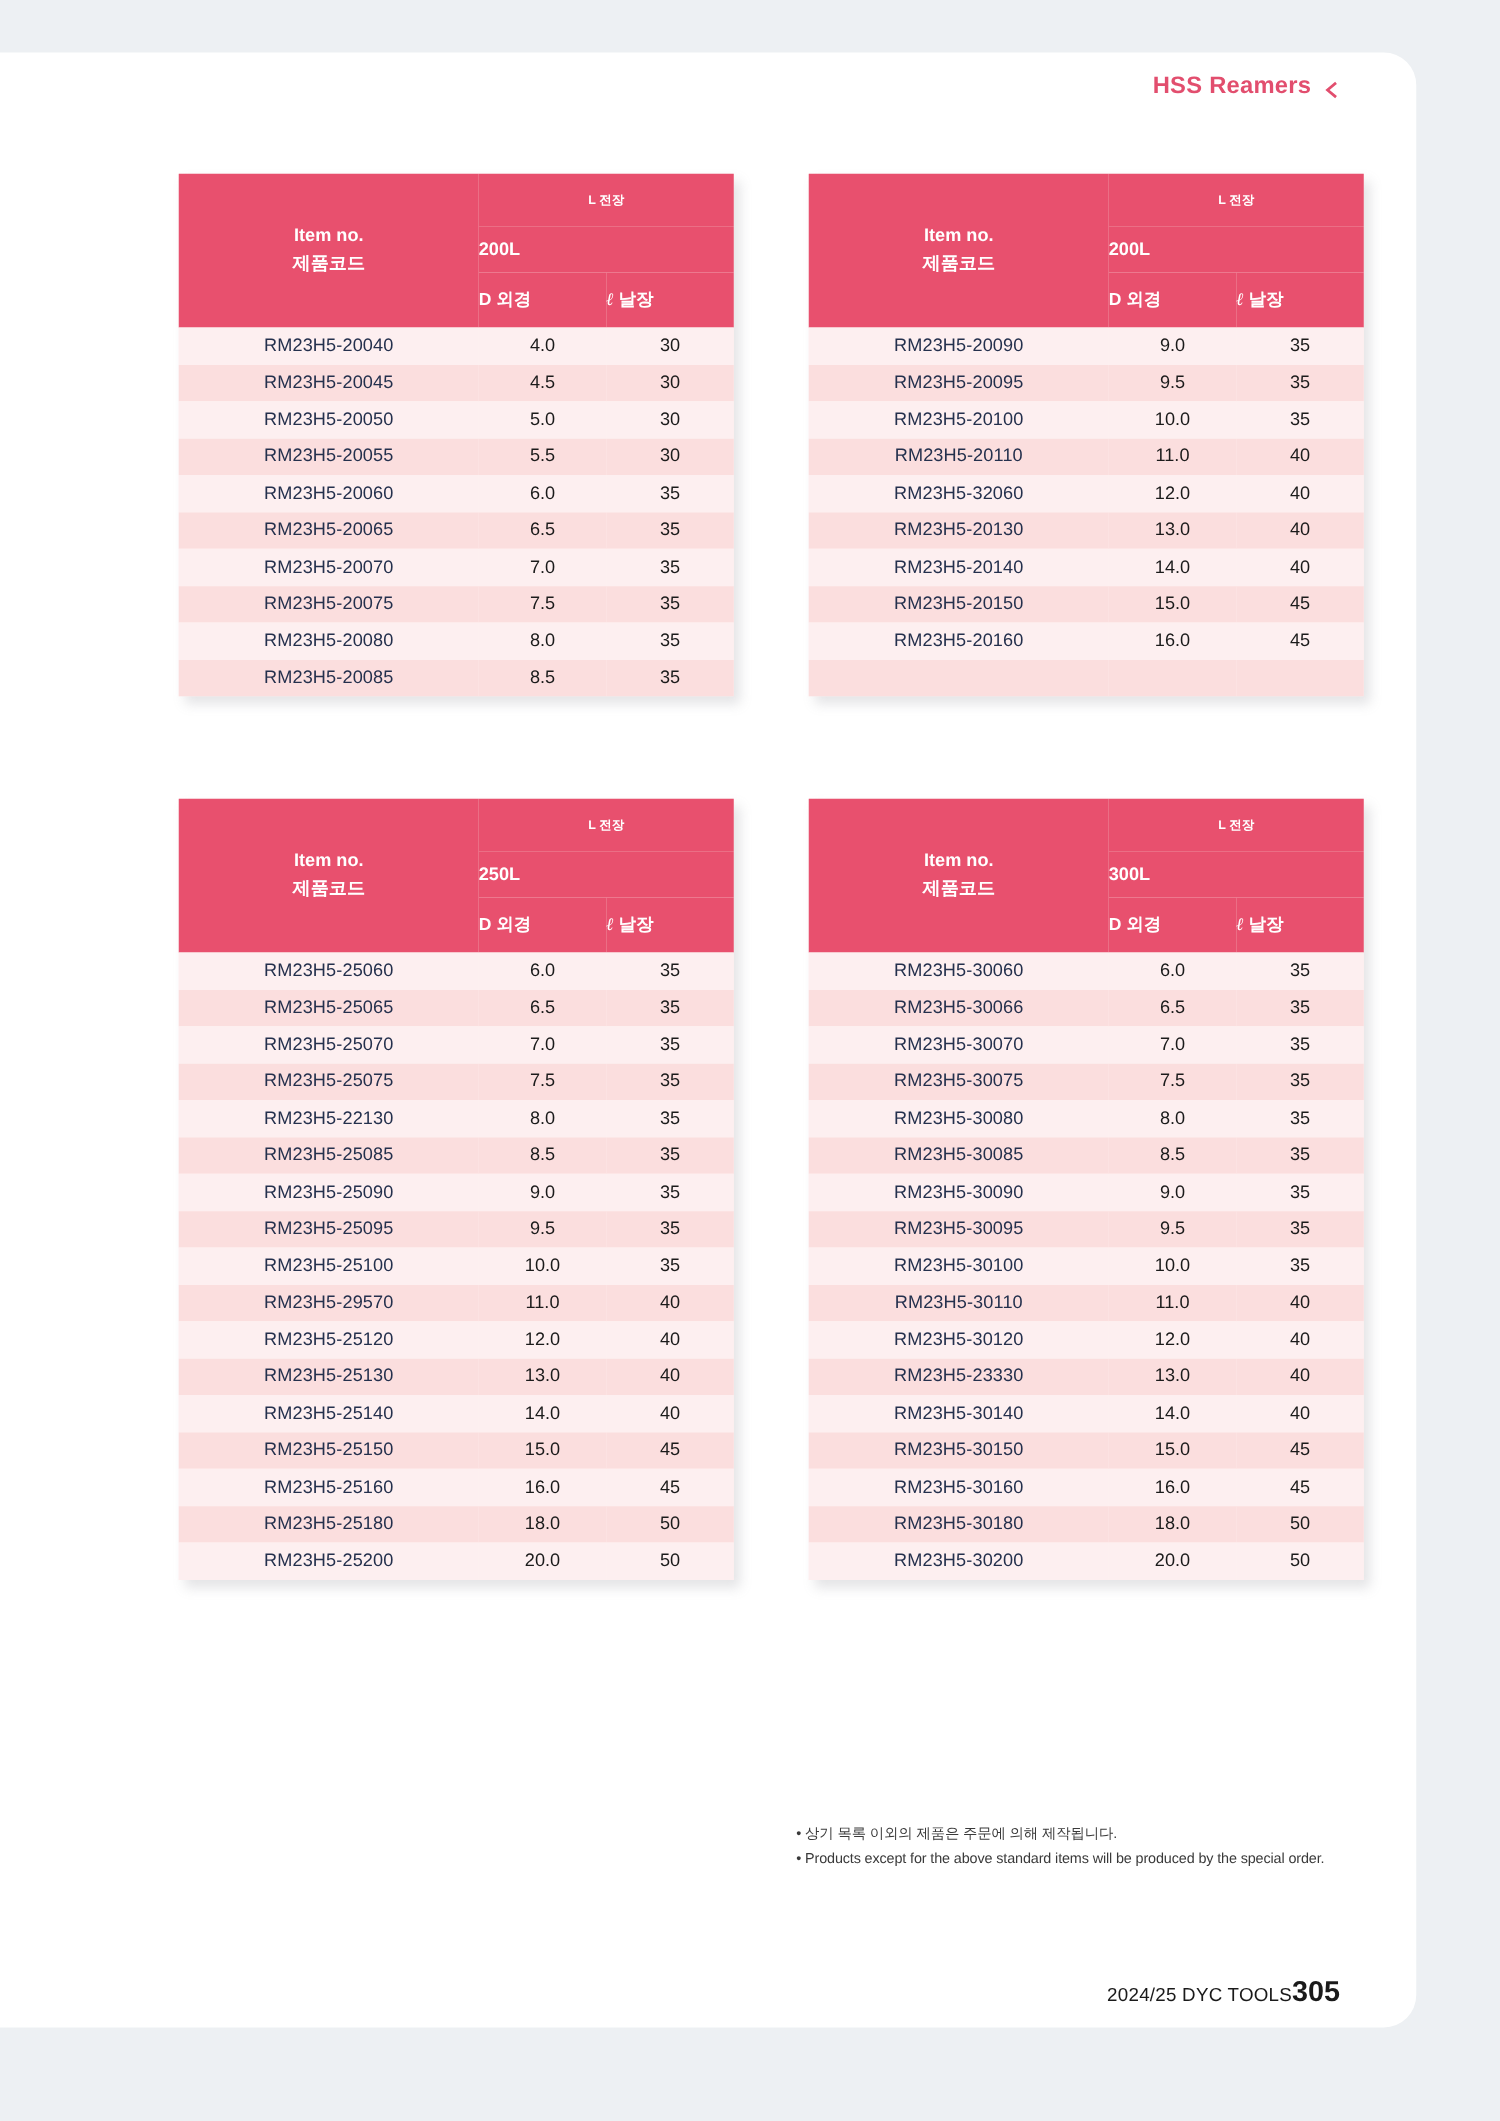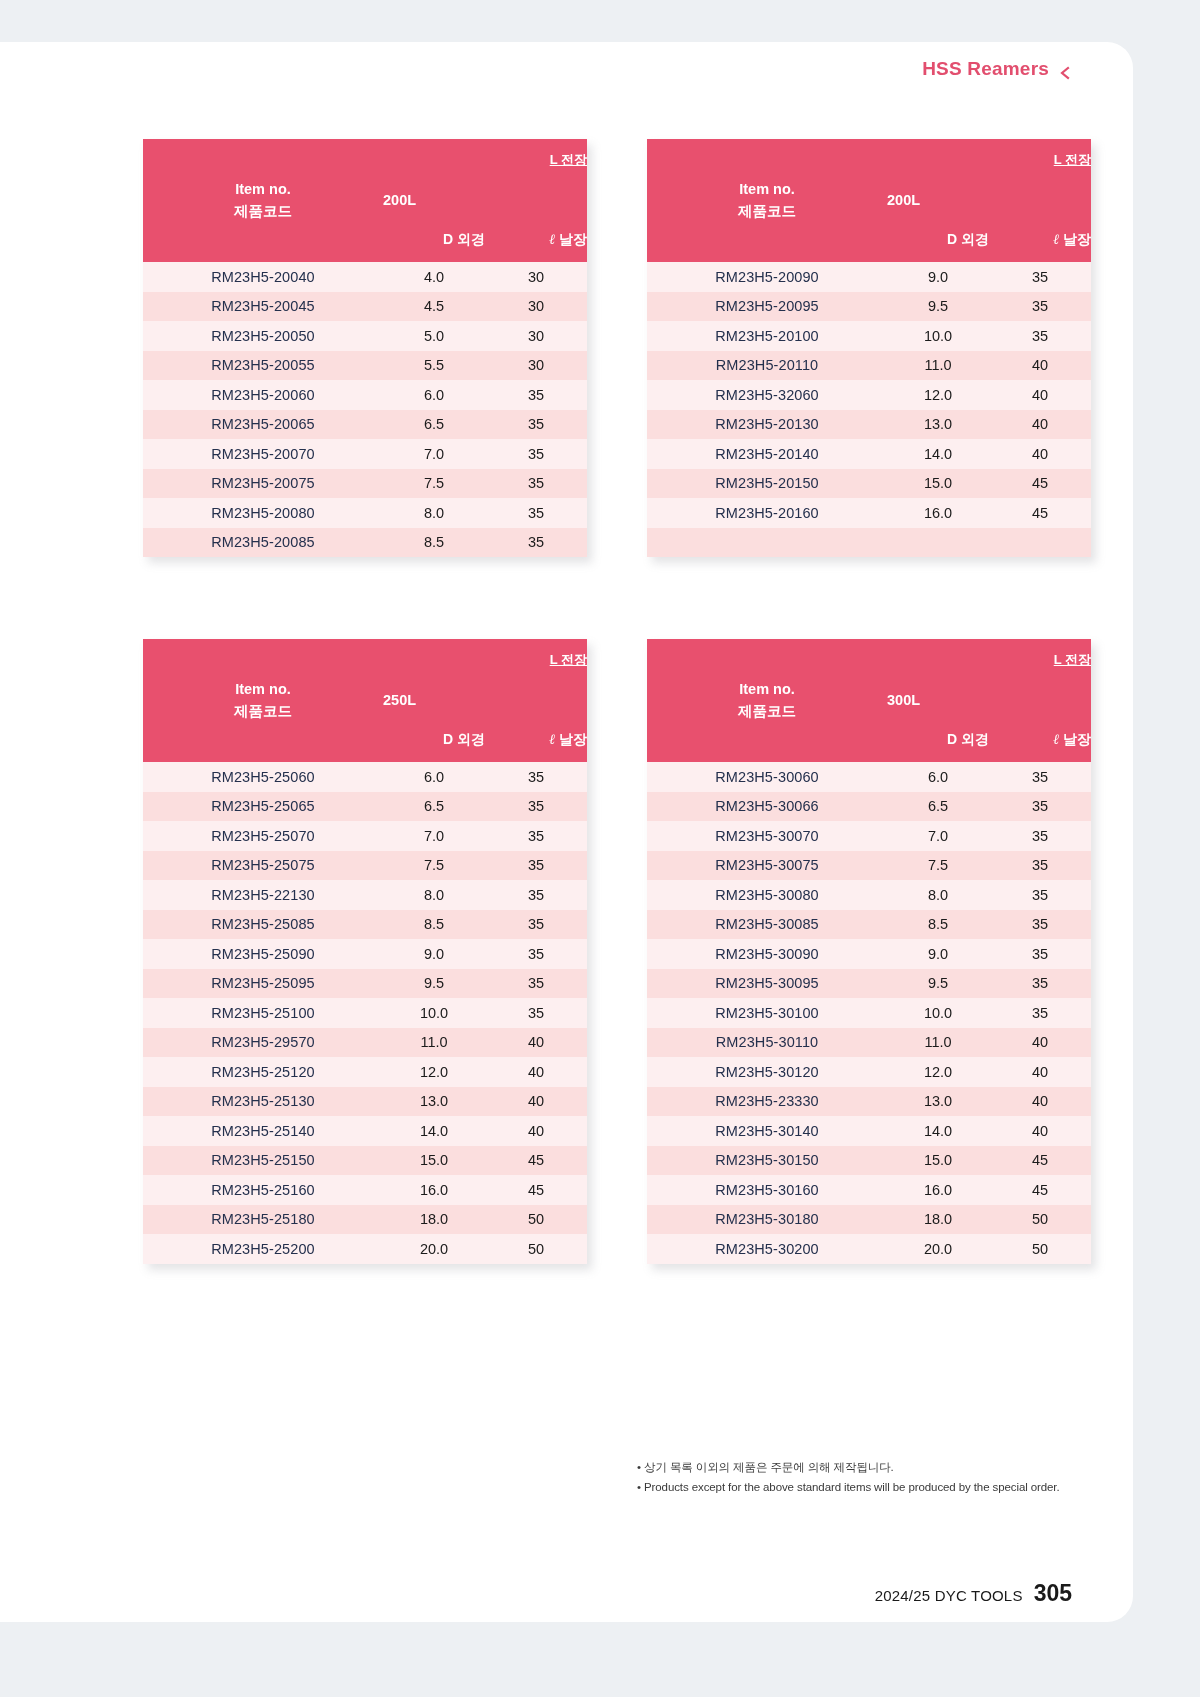--- a/index.html
+++ b/index.html
@@ -83,39 +83,38 @@
     border: 0;
   }
   .th-item {
     font-size: 14.5px;
     line-height: 1.45;
     text-align: center;
     vertical-align: middle;
   }
   .th-top {
     height: 42px;
-    font-size: 13px;
-    text-align: right;
+    font-size: 10px;
+    text-align: center;
     vertical-align: middle;
     border-left: 1px solid rgba(255,255,255,0.85);
     border-bottom: 1px solid rgba(255,255,255,0.85);
-    text-decoration: underline;
   }
   .th-mid {
     height: 37px;
     font-size: 14.5px;
     text-align: left;
     vertical-align: middle;
     border-left: 1px solid rgba(255,255,255,0.85);
     border-bottom: 1px solid rgba(255,255,255,0.85);
   }
   .th-sub {
     height: 44px;
     font-size: 14px;
-    text-align: right;
+    text-align: left;
     vertical-align: middle;
     border-left: 1px solid rgba(255,255,255,0.85);
   }
   .th-sub .ell { font-style: italic; font-family: "Liberation Serif", serif; }
 
   
   .spec-table tbody tr.odd  td { background: #fdeff0; }
   .spec-table tbody tr.even td { background: #fbdede; }
   .spec-table tbody td {
     height: 29.5px;
@@ -147,21 +146,20 @@
   }
   .notes div { white-space: nowrap; }
 
   
   .page-footer {
     position: absolute;
     right: 128px;
     top: 1580px;
     display: flex;
     align-items: baseline;
-    gap: 11px;
     color: #1a1a1a;
   }
   .pf-label { font-size: 15px; letter-spacing: 0.2px; }
   .pf-number { font-size: 23px; font-weight: bold; }
 </style>
 </head>
 <body>
 
 <div class="page-sheet"></div>
 

